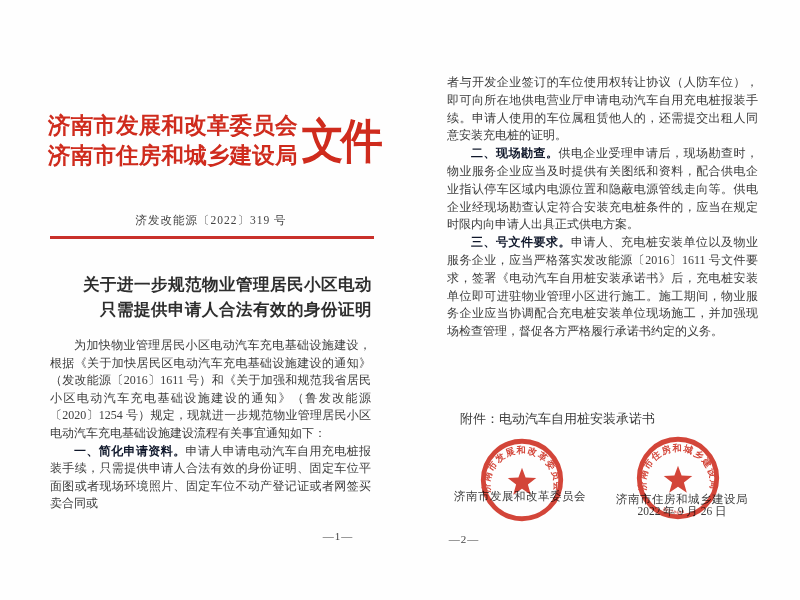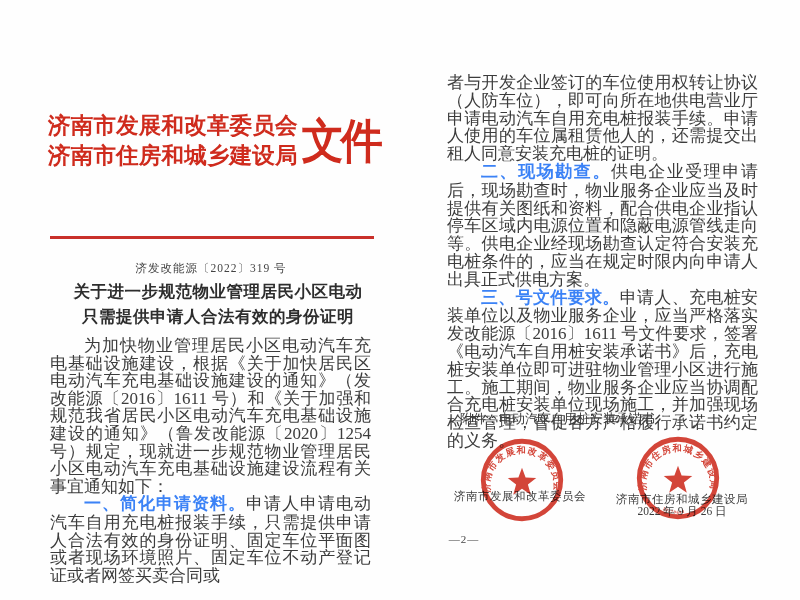--- a/index.html
+++ b/index.html
@@ -17,31 +17,31 @@
   .agency-names{width:252px;}
   .agency-line{
     font-size:22.5px;font-weight:bold;color:#cf2b1d;line-height:30px;
     letter-spacing:0.2px;white-space:nowrap;
   }
   .doc-type{
     font-size:42px;font-weight:bold;color:#cf2b1d;letter-spacing:-3px;
     line-height:1;margin-left:4px;transform:scaleY(1.12);white-space:nowrap;
   }
   .doc-number{left:50px;top:213px;width:322px;text-align:center;
-    font-size:11.5px;color:#424242;letter-spacing:1px;margin-top:48px;}
+    font-size:11.5px;color:#424242;letter-spacing:1px;}
   .red-rule{left:50px;top:236px;width:324px;height:2.5px;background:#c9302a;}
   .doc-title{left:50px;top:272px;width:322px;text-align:center;
     font-size:16.5px;font-weight:bold;color:#2d2d2d;line-height:25px;letter-spacing:0.5px;}
 
-  .body-text{font-size:17px;line-height:17.6px;text-align:justify;color:#3c3c3c;}
+  .body-text{font-size:12px;line-height:17.6px;text-align:justify;color:#3c3c3c;}
   .body-text p{margin:0;}
   .indent{text-indent:2em;}
   .body1{left:50px;top:337px;width:321px;}
   .body2{left:447px;top:74px;width:311px;line-height:17.8px;}
-  .bold{font-weight:bold;color:#3b82f6;font-family:Liberation Mono, monospace;}
+  .bold{font-weight:bold;color:#0f172a;}
   .attachment{left:447px;top:410px;width:311px;font-size:13px;text-indent:1em;color:#3c3c3c;}
 
   .page-num{font-size:11px;color:#444;text-align:center;letter-spacing:1px;}
   .pn1{left:312px;top:530px;width:52px;}
   .pn2{left:438px;top:533px;width:52px;}
 
   
   .sig{font-size:11.5px;color:#3c3c3c;text-align:center;letter-spacing:0.5px;white-space:nowrap;}
   .sig1{left:452px;top:489px;width:136px;}
   .sig2{left:614px;top:492px;width:136px;}
@@ -64,21 +64,21 @@
         <div class="agency-line">济南市发展和改革委员会</div>
         <div class="agency-line">济南市住房和城乡建设局</div>
       </div>
       <div class="doc-type">文件</div>
     </header>
 
     <div class="abs doc-number">济发改能源〔2022〕319 号</div>
 
     <div class="abs red-rule"></div>
 
-    <h1 class="abs doc-title" style="margin:7px;">
+    <h1 class="abs doc-title" style="margin:0;text-align:right;">
       <span>关于进一步规范物业管理居民小区电动</span><br>
       <span>只需提供申请人合法有效的身份证明</span>
     </h1>
 
     <div class="abs body-text body1">
       <p class="indent">为加快物业管理居民小区电动汽车充电基础设施建设，根据《关于加快居民区电动汽车充电基础设施建设的通知》（发改能源〔2016〕1611 号）和《关于加强和规范我省居民小区电动汽车充电基础设施建设的通知》（鲁发改能源〔2020〕1254 号）规定，现就进一步规范物业管理居民小区电动汽车充电基础设施建设流程有关事宜通知如下：</p>
       <p class="indent"><span class="bold">一、简化申请资料。</span><span>申请人申请电动汽车自用充电桩报装手续，只需提供申请人合法有效的身份证明、固定车位平面图或者现场环境照片、固定车位不动产登记证或者网签买卖合同或</span></p>
     </div>
 
     <div class="abs page-num pn1">—1—</div>

